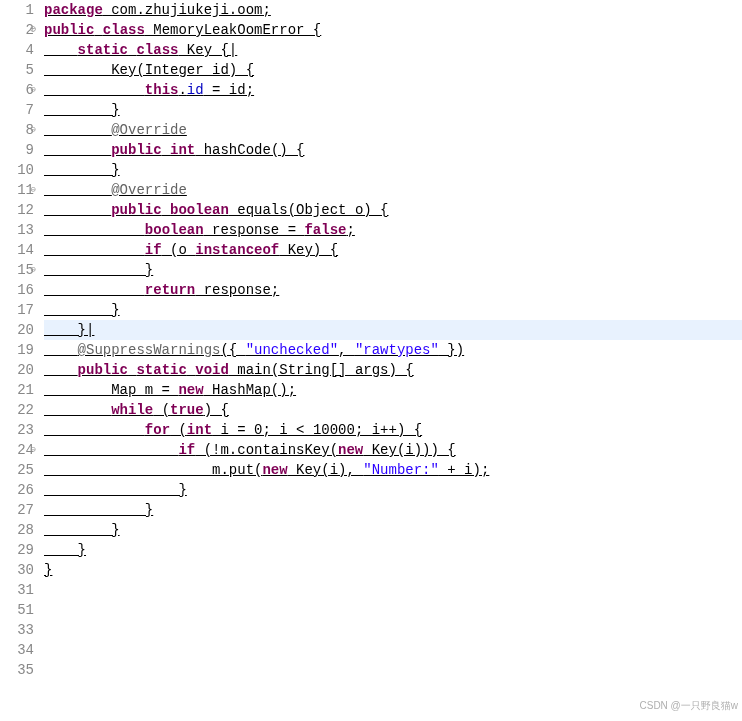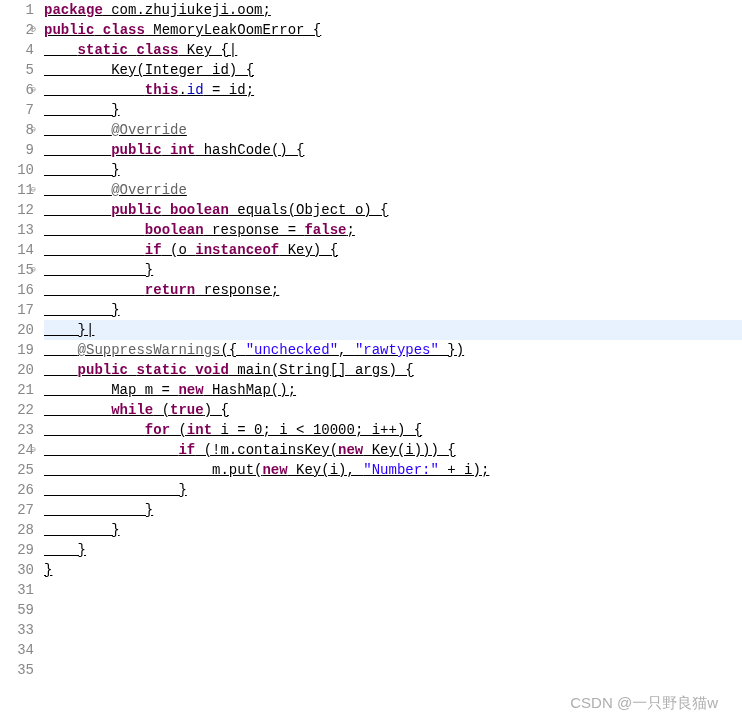--- a/index.html
+++ b/index.html
@@ -63,23 +63,23 @@
     .cursor-box {
       display: inline-block;
       border: 1px solid #666;
       width: 8px;
       height: 14px;
       vertical-align: middle;
     }
     .watermark {
       position: absolute;
       bottom: 8px;
-      right: 24px;
+      right: 4px;
       color: rgba(120,120,120,0.6);
-      font-size: 15px;
+      font-size: 10px;
       font-family: sans-serif;
     }
   </style>
 </head>
 <body>
 
 <div class="editor">
   <div class="gutter">
       <div class="gutter-line">1</div>
       <div class="gutter-line">2<span class="plus-marker">⊕</span></div>
@@ -104,21 +104,21 @@
       <div class="gutter-line">22</div>
       <div class="gutter-line">23</div>
       <div class="gutter-line">24<span class="fold-marker">⊖</span></div>
       <div class="gutter-line">25</div>
       <div class="gutter-line">26</div>
       <div class="gutter-line">27</div>
       <div class="gutter-line">28</div>
       <div class="gutter-line">29</div>
       <div class="gutter-line">30</div>
       <div class="gutter-line">31</div>
-      <div class="gutter-line">59</div>
+      <div class="gutter-line">51</div>
       <div class="gutter-line">33</div>
       <div class="gutter-line">34</div>
       <div class="gutter-line">35</div>
     </div>
   <div class="code-area">
       <div class="code-line"><span class="kw">package</span><span class="plain"> com.zhujiukeji.oom;</span></div>
       <div class="code-line"><span class="kw">public</span><span class="plain"> </span><span class="kw">class</span><span class="plain"> MemoryLeakOomError {</span></div>
       <div class="code-line"><span class="plain">    </span><span class="kw">static</span><span class="plain"> </span><span class="kw">class</span><span class="plain"> Key {|</span></div>
       <div class="code-line"><span class="plain">        Key(Integer id) {</span></div>
       <div class="code-line"><span class="plain">            </span><span class="kw">this</span><span class="plain">.</span><span class="field">id</span><span class="plain"> = id;</span></div>

